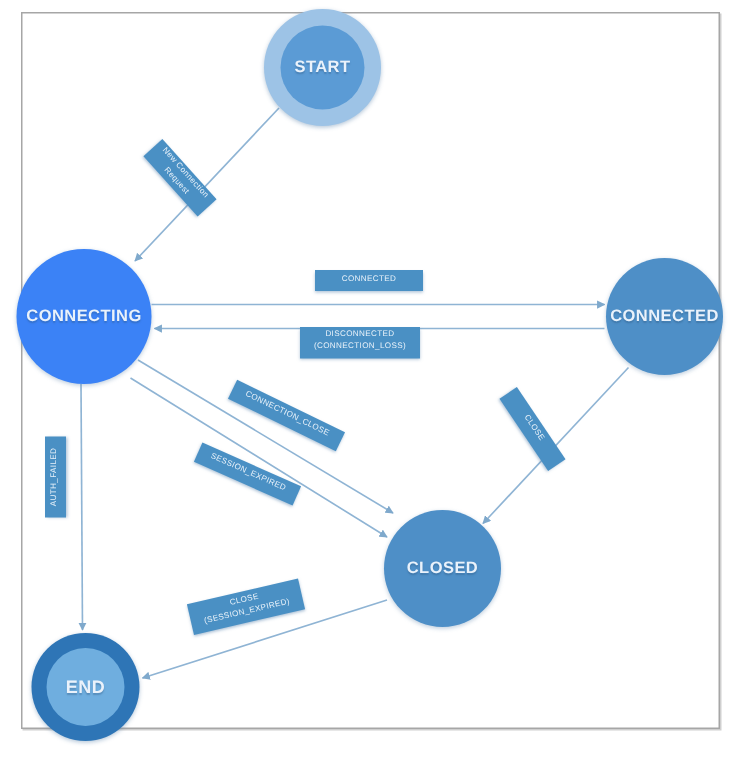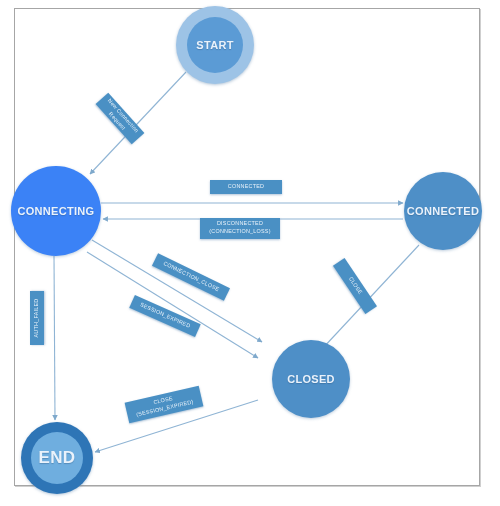--- a/index.html
+++ b/index.html
@@ -112,26 +112,26 @@
         <div class="ring-inner" style="width: 56px; height: 56px; background: rgb(91, 155, 213);">
           <span class="node-label" style="font-size: 11px;">START</span>
         </div>
       </div>
       <div class="node plain-circle" style="left: 11px; top: 166px; width: 90px; height: 90px; background: #3b82f6;">
         <span class="node-label" style="font-size: 11px;">CONNECTING</span>
       </div>
       <div class="node plain-circle" style="left: 404px; top: 172px; width: 78px; height: 78px; background: rgb(78, 143, 199);">
         <span class="node-label" style="font-size: 11px;">CONNECTED</span>
       </div>
-      <div class="node plain-circle" style="left: 272px; top: 340px; width: 78px; height: 78px; background: rgb(78, 143, 199);">
+      <div class="node plain-circle" style="left: 256px; top: 340px; width: 78px; height: 78px; background: rgb(78, 143, 199);">
         <span class="node-label" style="font-size: 11px;">CLOSED</span>
       </div>
       <div class="ring-outer" style="left: 21px; top: 422px; width: 72px; height: 72px; background: rgb(46, 117, 182);">
         <div class="ring-inner" style="width: 52px; height: 52px; background: rgb(111, 174, 223);">
-          <span class="node-label" style="font-size: 17px;">END</span>
+          <span class="node-label" style="font-size: 12px;">END</span>
         </div>
       </div>
     </div>
   <div id="labels-layer">
       <div class="edge-label" style="left: 93px; top: 109.5px; width: 54px; height: 17px; background: rgb(74, 144, 196); color: rgb(233, 242, 250); display: flex; align-items: center; justify-content: center; transform: rotate(48deg);">New Connection
 Request</div>
       <div class="edge-label" style="left: 210px; top: 180px; width: 72px; height: 14px; background: rgb(74, 144, 196); color: rgb(233, 242, 250); display: flex; align-items: center; justify-content: center; transform: rotate(0deg);">CONNECTED</div>
       <div class="edge-label" style="left: 200px; top: 217.5px; width: 80px; height: 21px; background: rgb(74, 144, 196); color: rgb(233, 242, 250); display: flex; align-items: center; justify-content: center; transform: rotate(0deg);">DISCONNECTED
 (CONNECTION_LOSS)</div>
       <div class="edge-label" style="left: 151px; top: 270px; width: 80px; height: 14px; background: rgb(74, 144, 196); color: rgb(233, 242, 250); display: flex; align-items: center; justify-content: center; transform: rotate(26deg);">CONNECTION_CLOSE</div>

